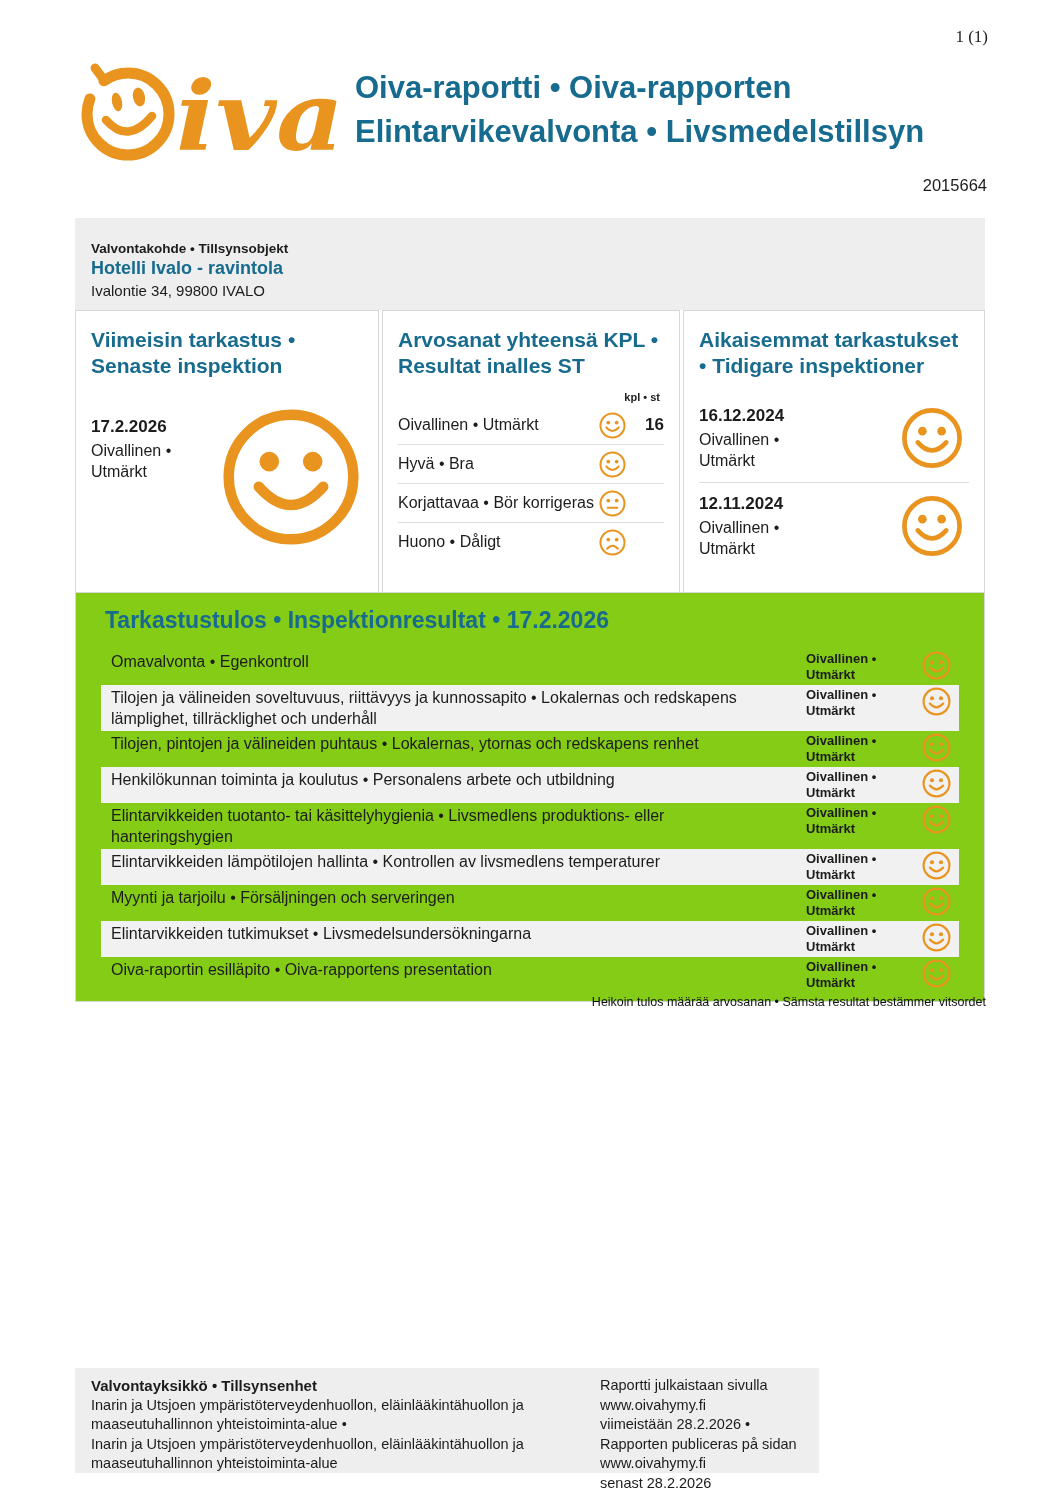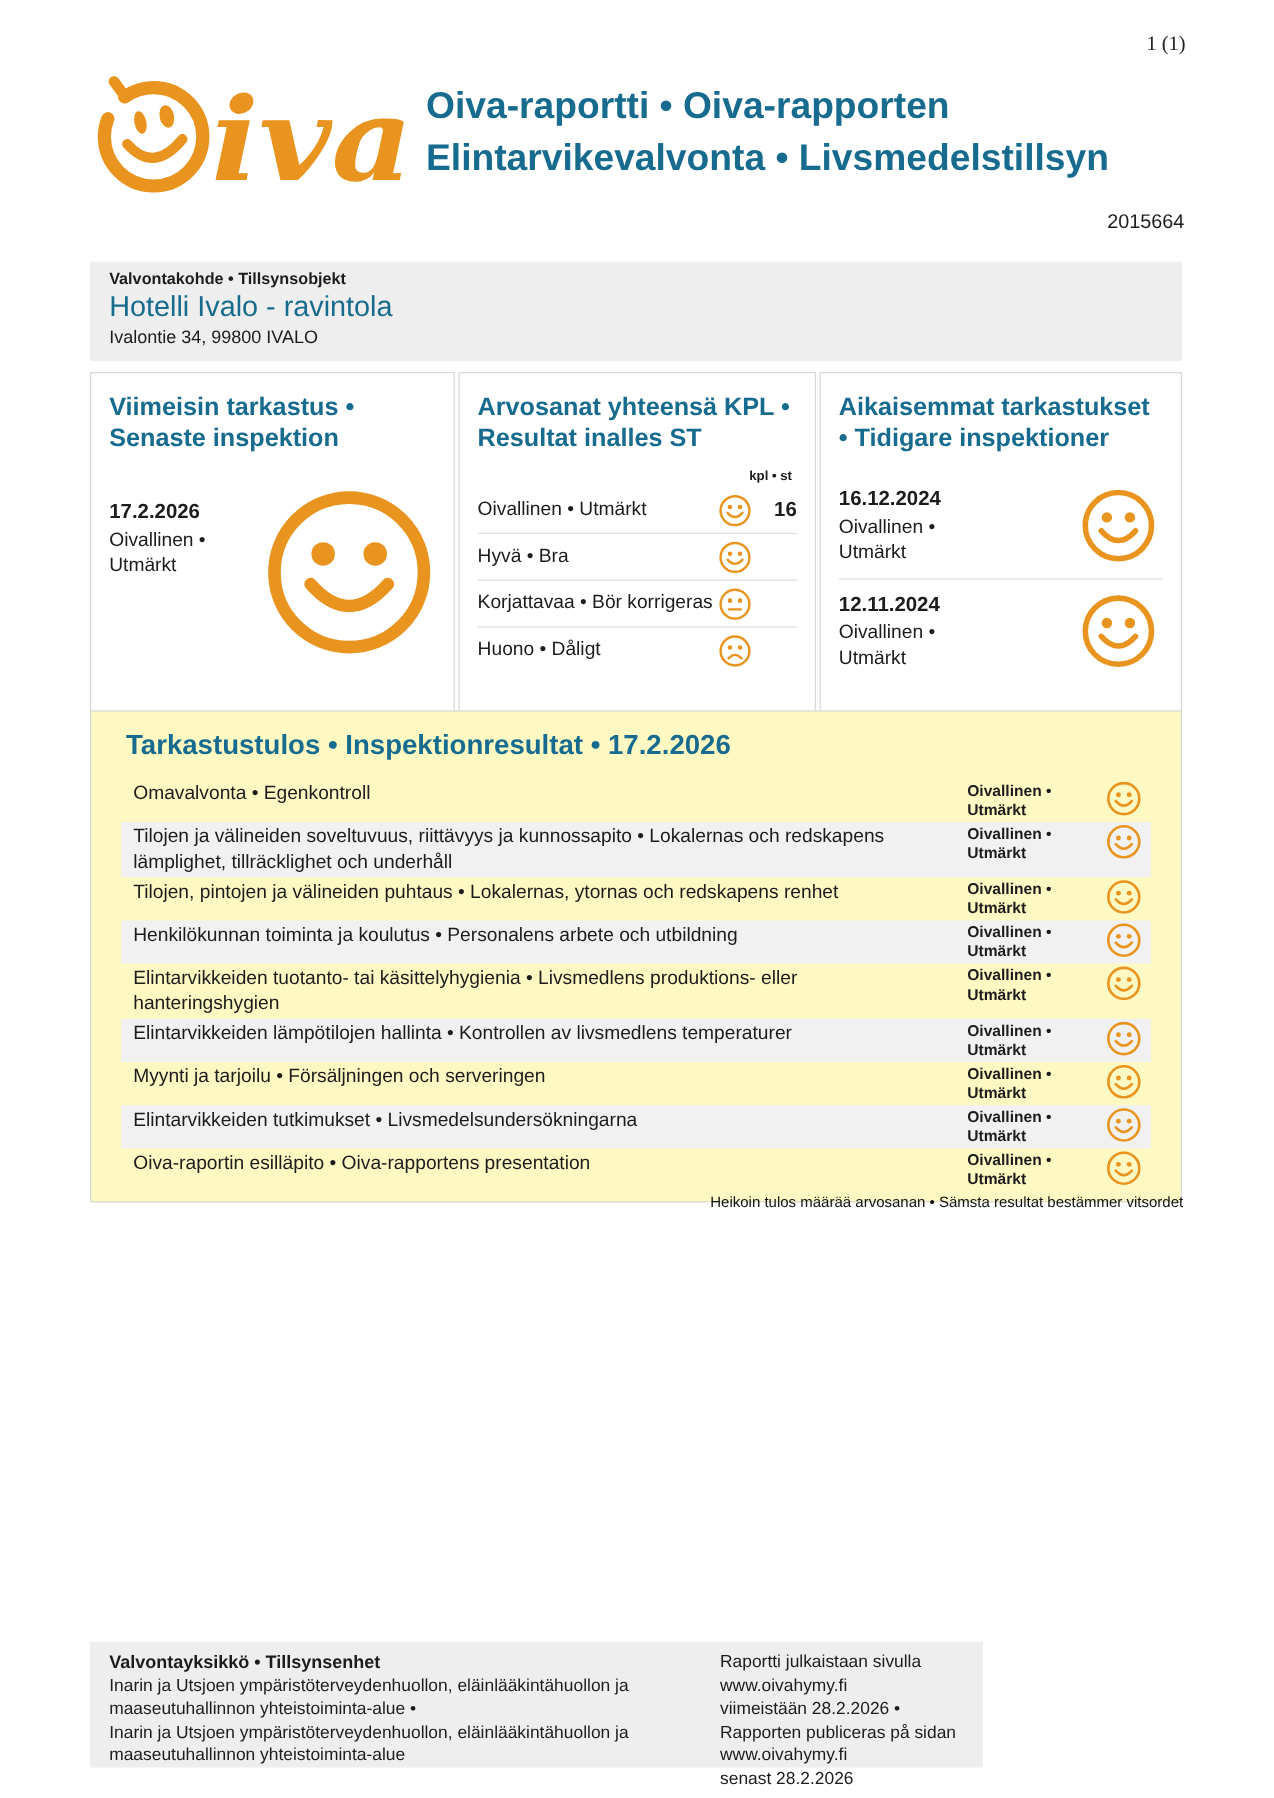--- a/index.html
+++ b/index.html
@@ -23,24 +23,24 @@
   .logo-block{position:absolute;top:56px;left:76px;width:272px;height:106px;color:var(--orange);}
   .logo-block svg{width:100%;height:100%;}
   .titles{position:absolute;left:355px;top:66px;}
   .titles .title-line{
     font-size:31px;font-weight:bold;color:var(--teal);line-height:44px;white-space:nowrap;
   }
   .report-number{position:absolute;top:176px;right:75px;font-size:16.5px;}
 
   .site-box{
     position:absolute;top:218px;left:75px;width:910px;box-sizing:border-box;
-    background:var(--grey-bg);padding:7px 16px 11px;
+    background:var(--grey-bg);padding:23px 16px 11px;
   }
   .site-label{font-size:13.5px;font-weight:bold;}
-  .site-name{font-size:24px;font-weight:normal;color:var(--teal);margin-top:2px;}
+  .site-name{font-size:18px;font-weight:bold;color:var(--teal);margin-top:2px;}
   .site-address{font-size:15px;margin-top:3px;}
 
   .cards{position:absolute;top:310px;left:75px;width:910px;height:296px;display:flex;gap:3px;}
   .card{border:1px solid var(--border);background:#fff;padding:13px 15px;box-sizing:border-box;}
   .card-1{width:305px;}
   .card-2{width:299px;}
   .card-3{width:303px;}
   .card h2{font-size:21px;line-height:26px;color:var(--teal);font-weight:bold;margin-top:3px;}
 
   .latest-body{display:flex;margin-top:28px;}
@@ -58,21 +58,21 @@
   .totals-count{width:38px;text-align:right;font-size:17px;font-weight:bold;}
 
   .prev-list{margin-top:16px;}
   .prev-item{display:flex;padding:9px 0 11px;}
   .prev-item + .prev-item{border-top:1px solid #ddd;}
   .prev-left{flex:1;padding-top:2px;}
   .prev-smiley{width:62px;height:62px;color:var(--orange);margin-top:3px;margin-right:6px;flex:none;}
 
   .results{
     position:absolute;top:592px;left:75px;width:910px;box-sizing:border-box;
-    border:1px solid var(--border);background:#fef9c3;padding:14px 25px 8px;
+    border:1px solid var(--border);background:#84cc16;padding:14px 25px 8px;
   }
   .results h2{font-size:23px;line-height:26px;color:var(--teal);font-weight:bold;margin:0 0 16px 4px;}
   .result-row{display:flex;min-height:36px;padding:2px 8px 2px 10px;box-sizing:border-box;}
   .result-row:nth-child(even){background:var(--row-grey);}
   .result-label{flex:1;font-size:16px;line-height:21px;padding-right:24px;}
   .result-grade{width:92px;font-size:13px;font-weight:bold;line-height:15.5px;flex:none;}
   .result-grade span{display:block;}
   .result-icon{width:29px;height:29px;margin-left:24px;color:var(--orange);flex:none;}
 
   .footnote{position:absolute;top:995px;right:76px;font-size:12.5px;color:#111;}

